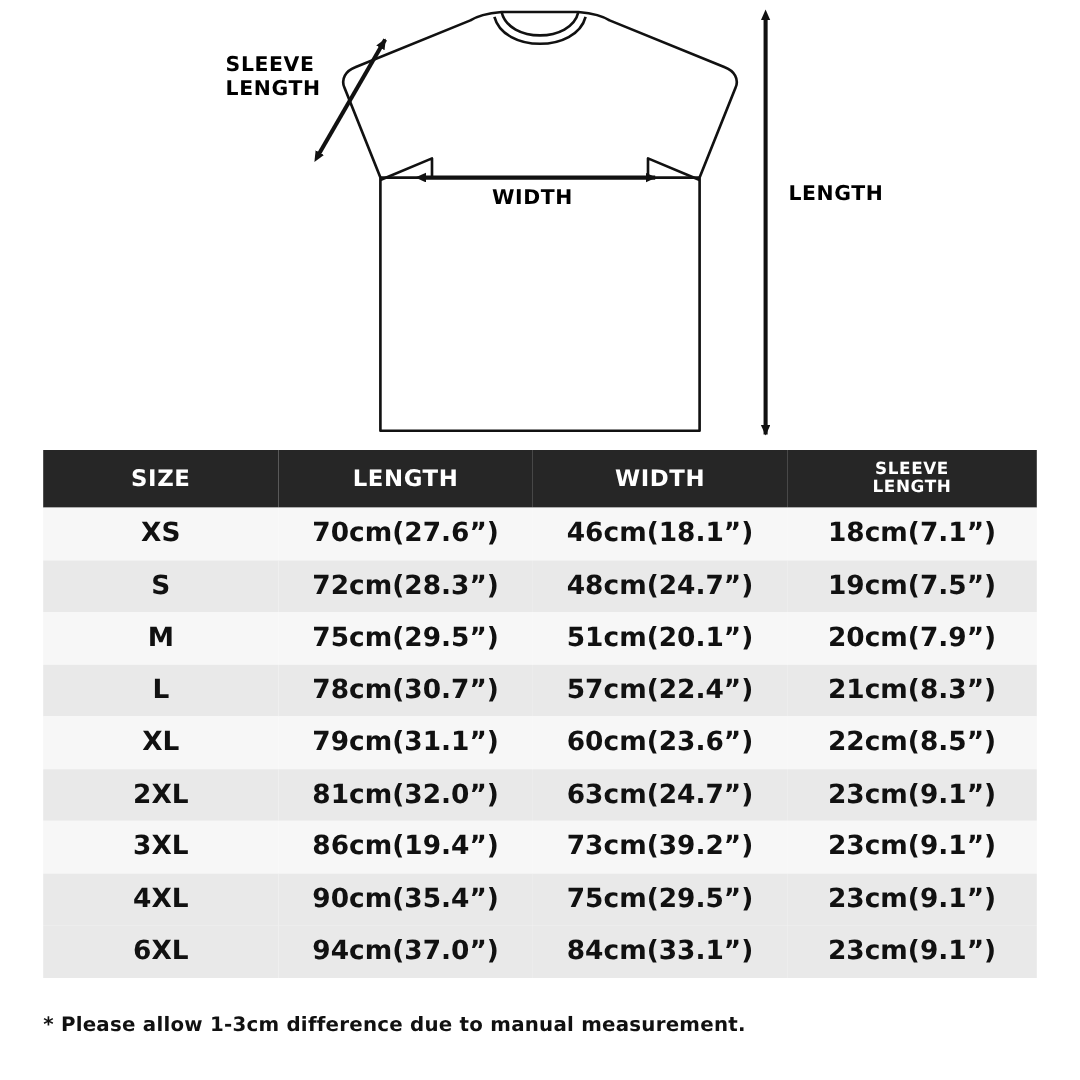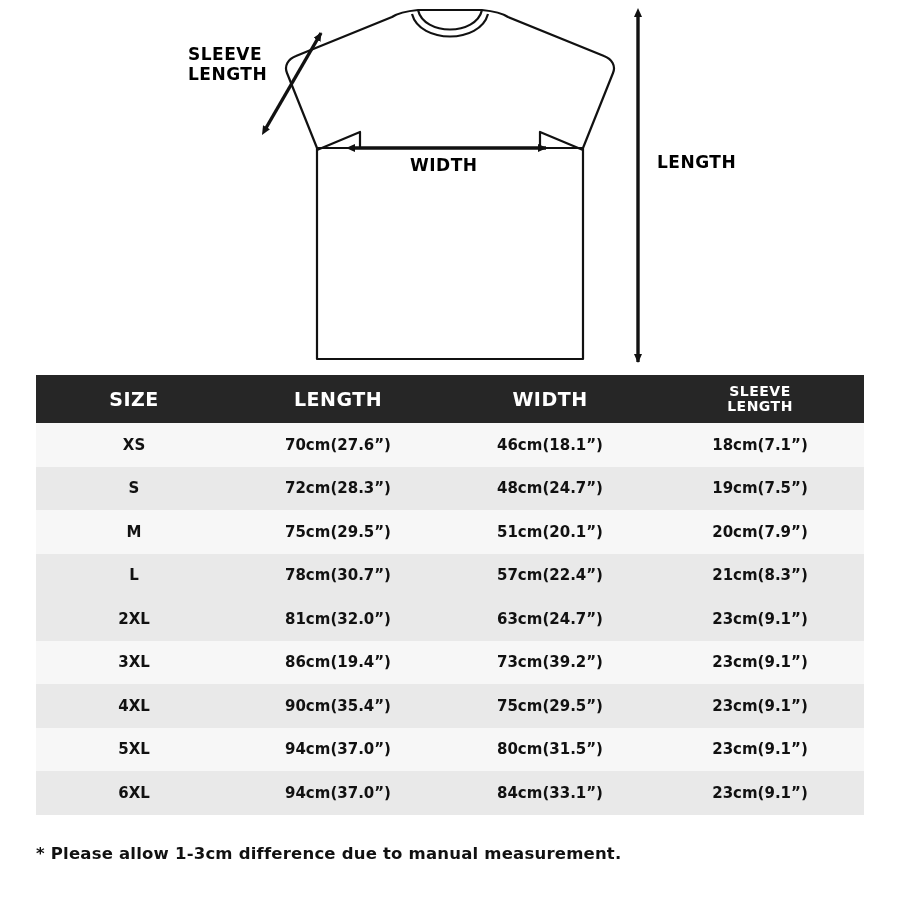--- a/index.html
+++ b/index.html
@@ -76,21 +76,21 @@
     font-size: 19px;
     font-weight: bold;
     height: 46px;
     letter-spacing: 0.5px;
   }
   #size-table thead th.sleeve-head {
     font-size: 14px;
     line-height: 1.05;
   }
   #size-table tbody td {
-    font-size: 15px;
+    font-size: 22px;
     font-weight: bold;
     height: 41.5px;
     color: #111111;
   }
   #size-table tbody tr.row-odd td {
     background: #f7f7f7;
   }
   #size-table tbody tr.row-even td {
     background: #e9e9e9;
   }
@@ -202,44 +202,44 @@
         <td>75cm(29.5”)</td>
         <td>51cm(20.1”)</td>
         <td>20cm(7.9”)</td>
       </tr>
       <tr class="row-even">
         <td>L</td>
         <td>78cm(30.7”)</td>
         <td>57cm(22.4”)</td>
         <td>21cm(8.3”)</td>
       </tr>
+      <tr class="row-odd">
+        <td>XL</td>
+        <td>79cm(31.1”)</td>
+        <td>60cm(23.6”)</td>
+        <td>22cm(8.5”)</td>
+      </tr>
       <tr class="row-even">
         <td>2XL</td>
         <td>81cm(32.0”)</td>
         <td>63cm(24.7”)</td>
         <td>23cm(9.1”)</td>
       </tr>
       <tr class="row-odd">
         <td>3XL</td>
         <td>86cm(19.4”)</td>
         <td>73cm(39.2”)</td>
         <td>23cm(9.1”)</td>
       </tr>
       <tr class="row-even">
         <td>4XL</td>
         <td>90cm(35.4”)</td>
         <td>75cm(29.5”)</td>
         <td>23cm(9.1”)</td>
       </tr>
-      <tr class="row-odd">
-        <td>5XL</td>
-        <td>94cm(37.0”)</td>
-        <td>80cm(31.5”)</td>
-        <td>23cm(9.1”)</td>
-      </tr>
       <tr class="row-even">
         <td>6XL</td>
         <td>94cm(37.0”)</td>
         <td>84cm(33.1”)</td>
         <td>23cm(9.1”)</td>
       </tr>
     </tbody>
   </table>
 
   <div id="footnote">* Please allow 1-3cm difference due to manual measurement.</div>

